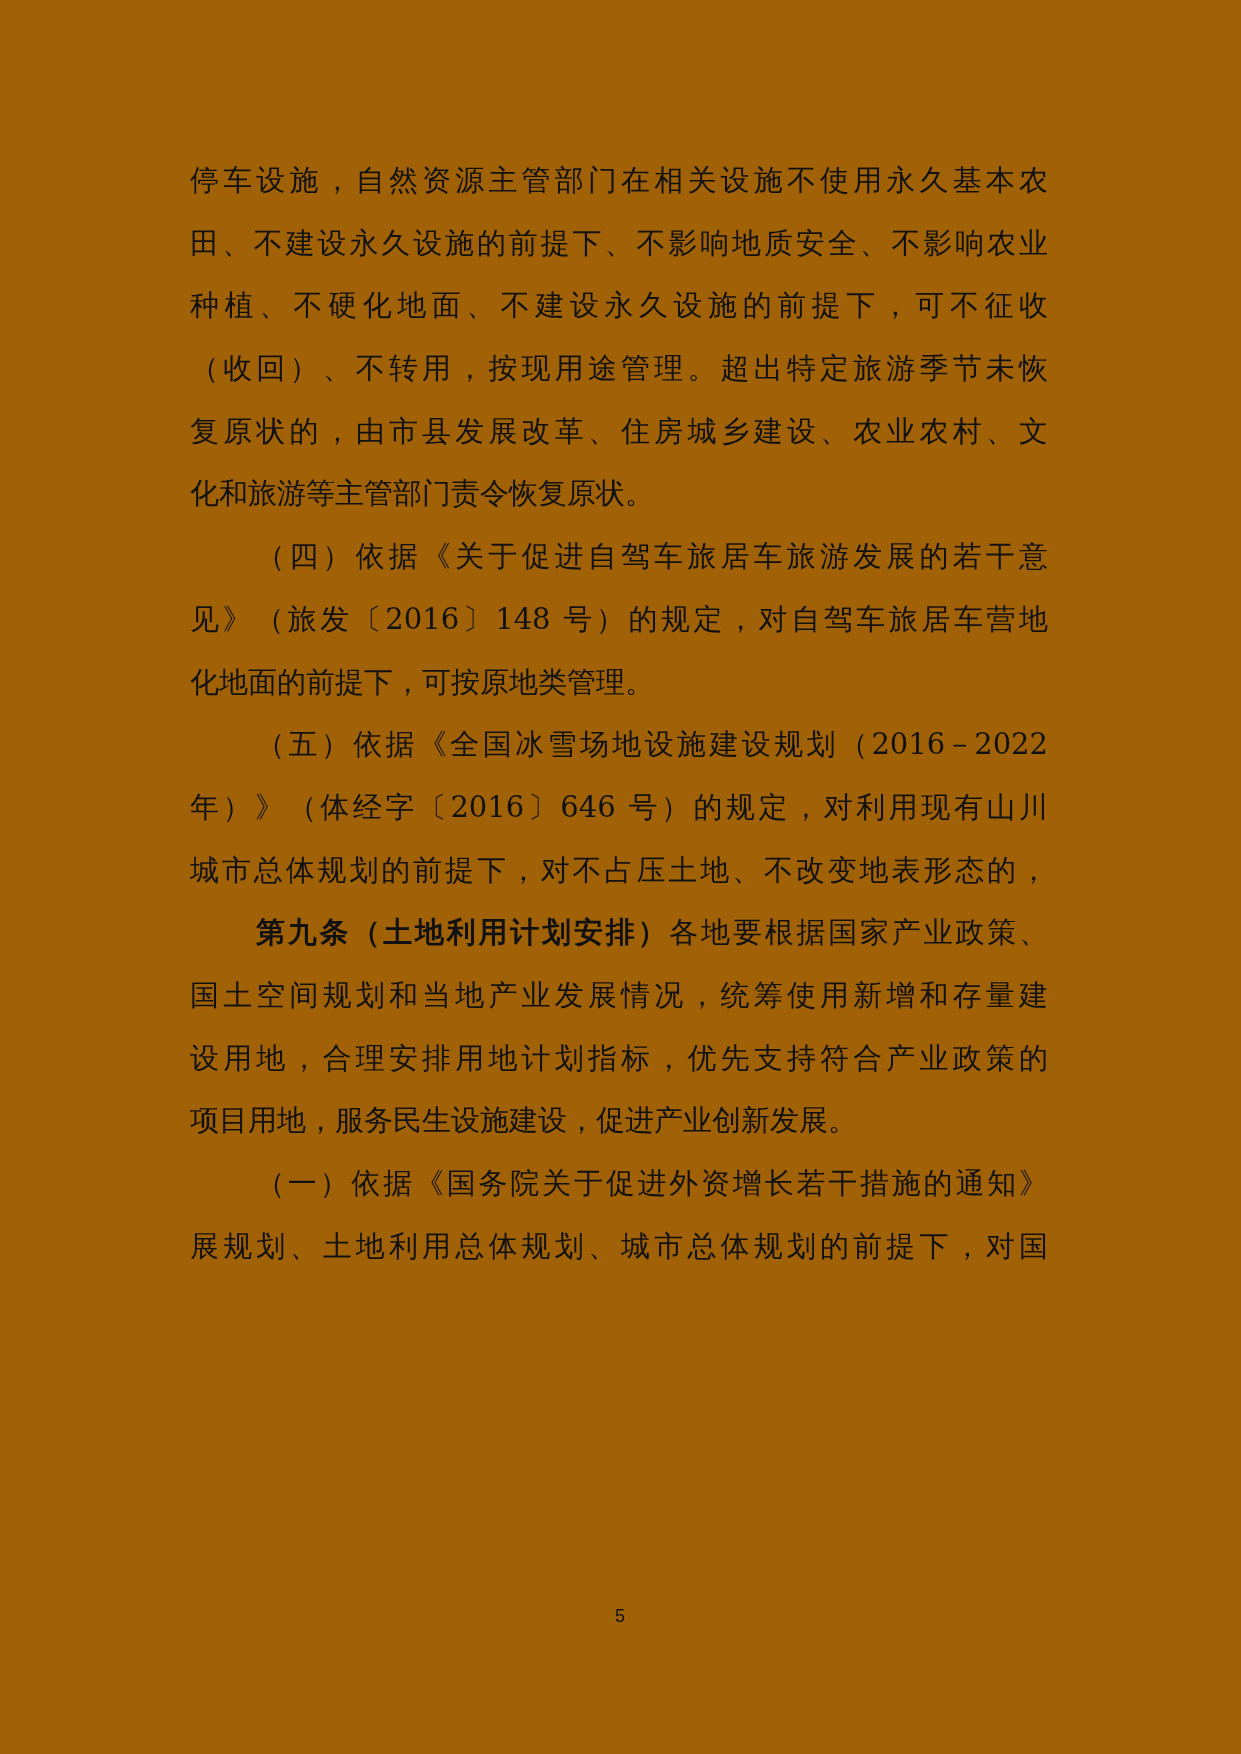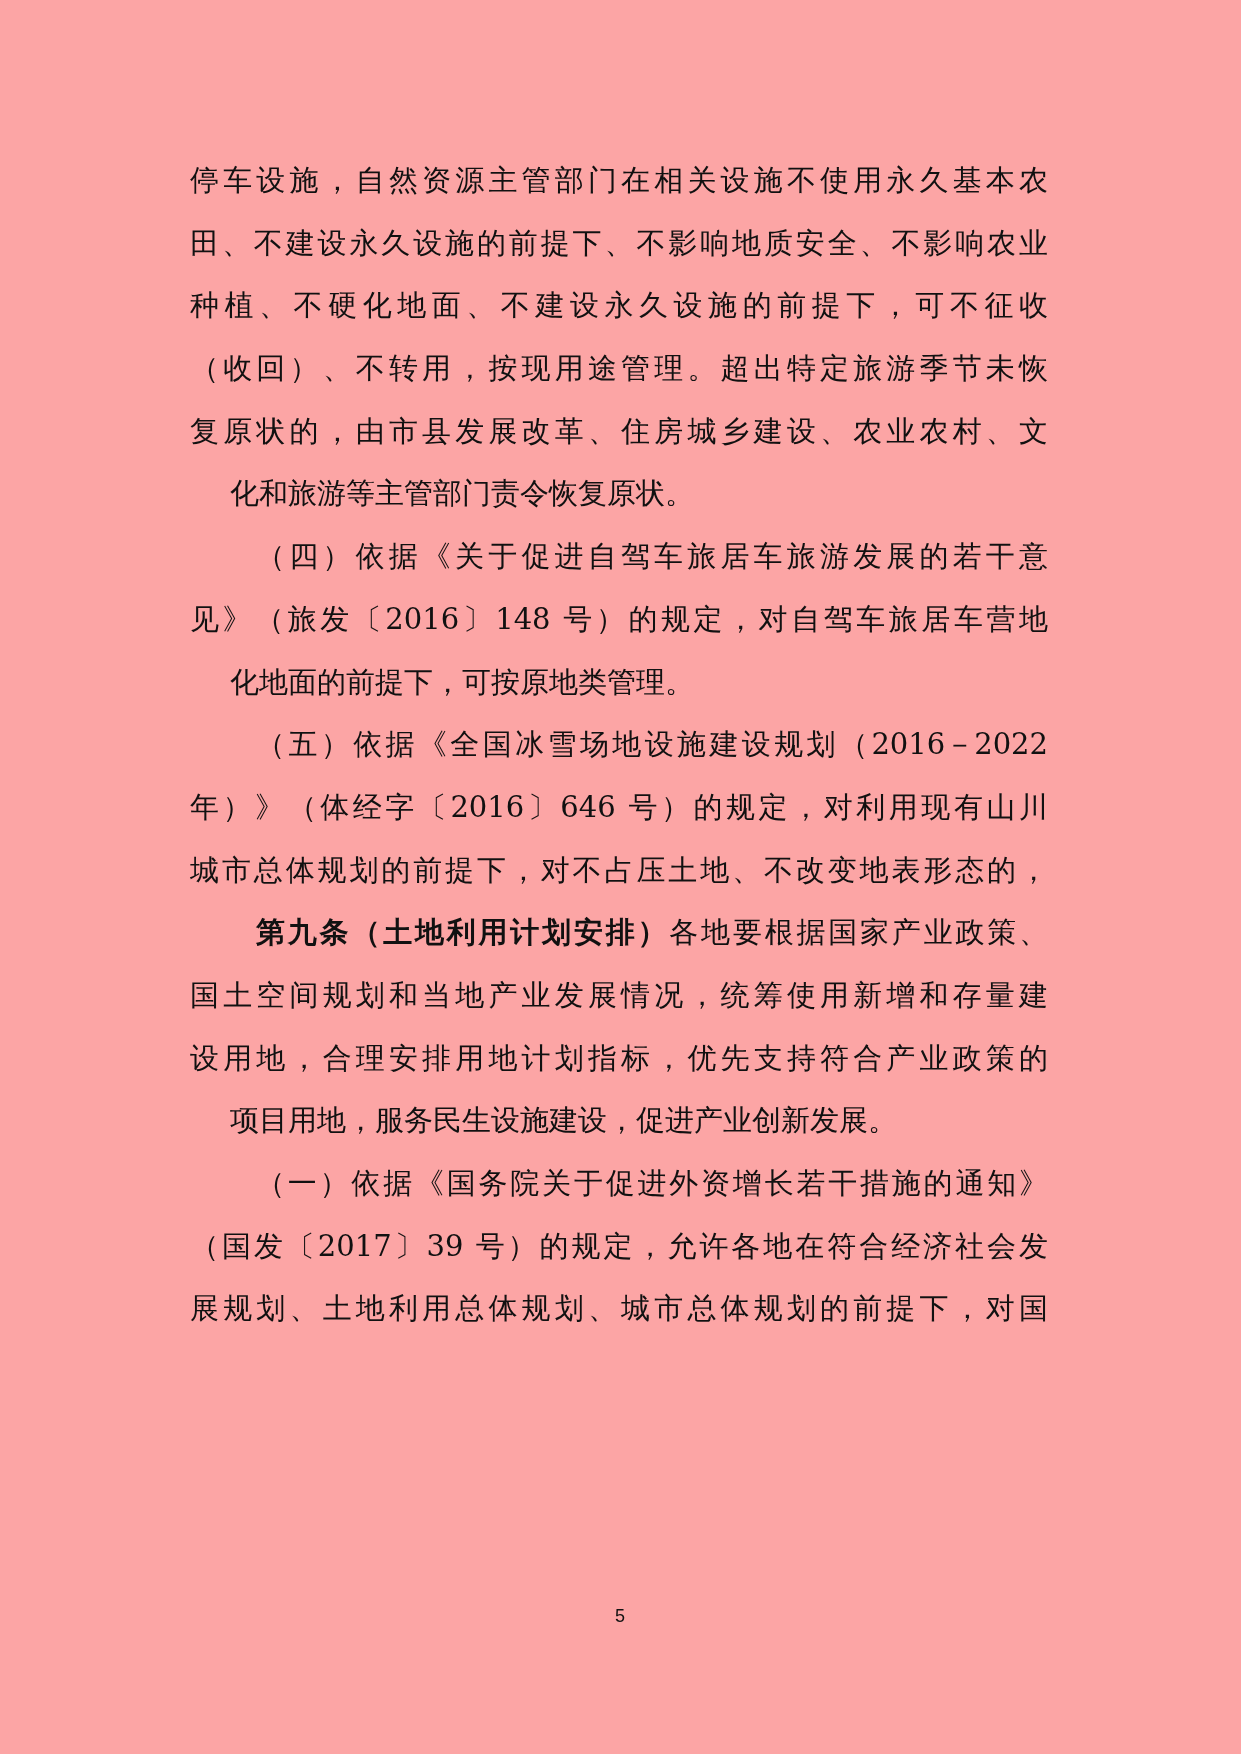--- a/index.html
+++ b/index.html
@@ -1,28 +1,28 @@
 <!DOCTYPE html>
 <html><head>
 <meta charset="utf-8">
 <style>
   html, body { margin: 0; padding: 0; background: #ffffff; }
   body { width: 1241px; height: 1754px; position: relative; overflow: hidden; }
-  .page { position: absolute; left: 0; top: 0; width: 1241px; height: 1754px; background: #fca5a5; }
+  .page { position: absolute; left: 0; top: 0; width: 1241px; height: 1754px; background: #a16207; }
   .body-text {
     position: absolute; left: 190px; top: 157px; width: 858px;
     font-family: "DejaVu Serif", "Liberation Serif", serif;
     font-size: 29px; color: #111111;
   }
   .line {
     display: block; height: 62.7px; line-height: 46px;
     text-align: justify; text-align-last: justify; white-space: nowrap;
     overflow: visible;
   }
-  .line.last { text-align-last: left; margin-left: 40px; }
+  .line.last { text-align-last: left; }
   .line.indent { padding-left: 66px; }
   .bold { font-weight: bold; font-family: "DejaVu Sans", "Liberation Sans", sans-serif; }
   .page-number {
     position: absolute; left: 600px; top: 1606px; width: 40px; text-align: center;
     font-family: "Liberation Sans", "DejaVu Sans", sans-serif; font-size: 18px; color: #111111;
   }
 </style>
 </head>
 <body>
 
@@ -38,17 +38,16 @@
     <span class="line">见》（旅发〔2016〕148 号）的规定，对自驾车旅居车营地</span>
     <span class="line last">化地面的前提下，可按原地类管理。</span>
     <span class="line indent">（五）依据《全国冰雪场地设施建设规划（2016－2022</span>
     <span class="line">年）》（体经字〔2016〕646 号）的规定，对利用现有山川</span>
     <span class="line">城市总体规划的前提下，对不占压土地、不改变地表形态的，</span>
     <span class="line indent"><span class="bold">第九条（土地利用计划安排）</span><span>各地要根据国家产业政策、</span></span>
     <span class="line">国土空间规划和当地产业发展情况，统筹使用新增和存量建</span>
     <span class="line">设用地，合理安排用地计划指标，优先支持符合产业政策的</span>
     <span class="line last">项目用地，服务民生设施建设，促进产业创新发展。</span>
     <span class="line indent">（一）依据《国务院关于促进外资增长若干措施的通知》</span>
-    <span class="line">（国发〔2017〕39 号）的规定，允许各地在符合经济社会发</span>
     <span class="line">展规划、土地利用总体规划、城市总体规划的前提下，对国</span>
   </div>
   <div class="page-number">5</div>
 </div>
 
 </body></html>

